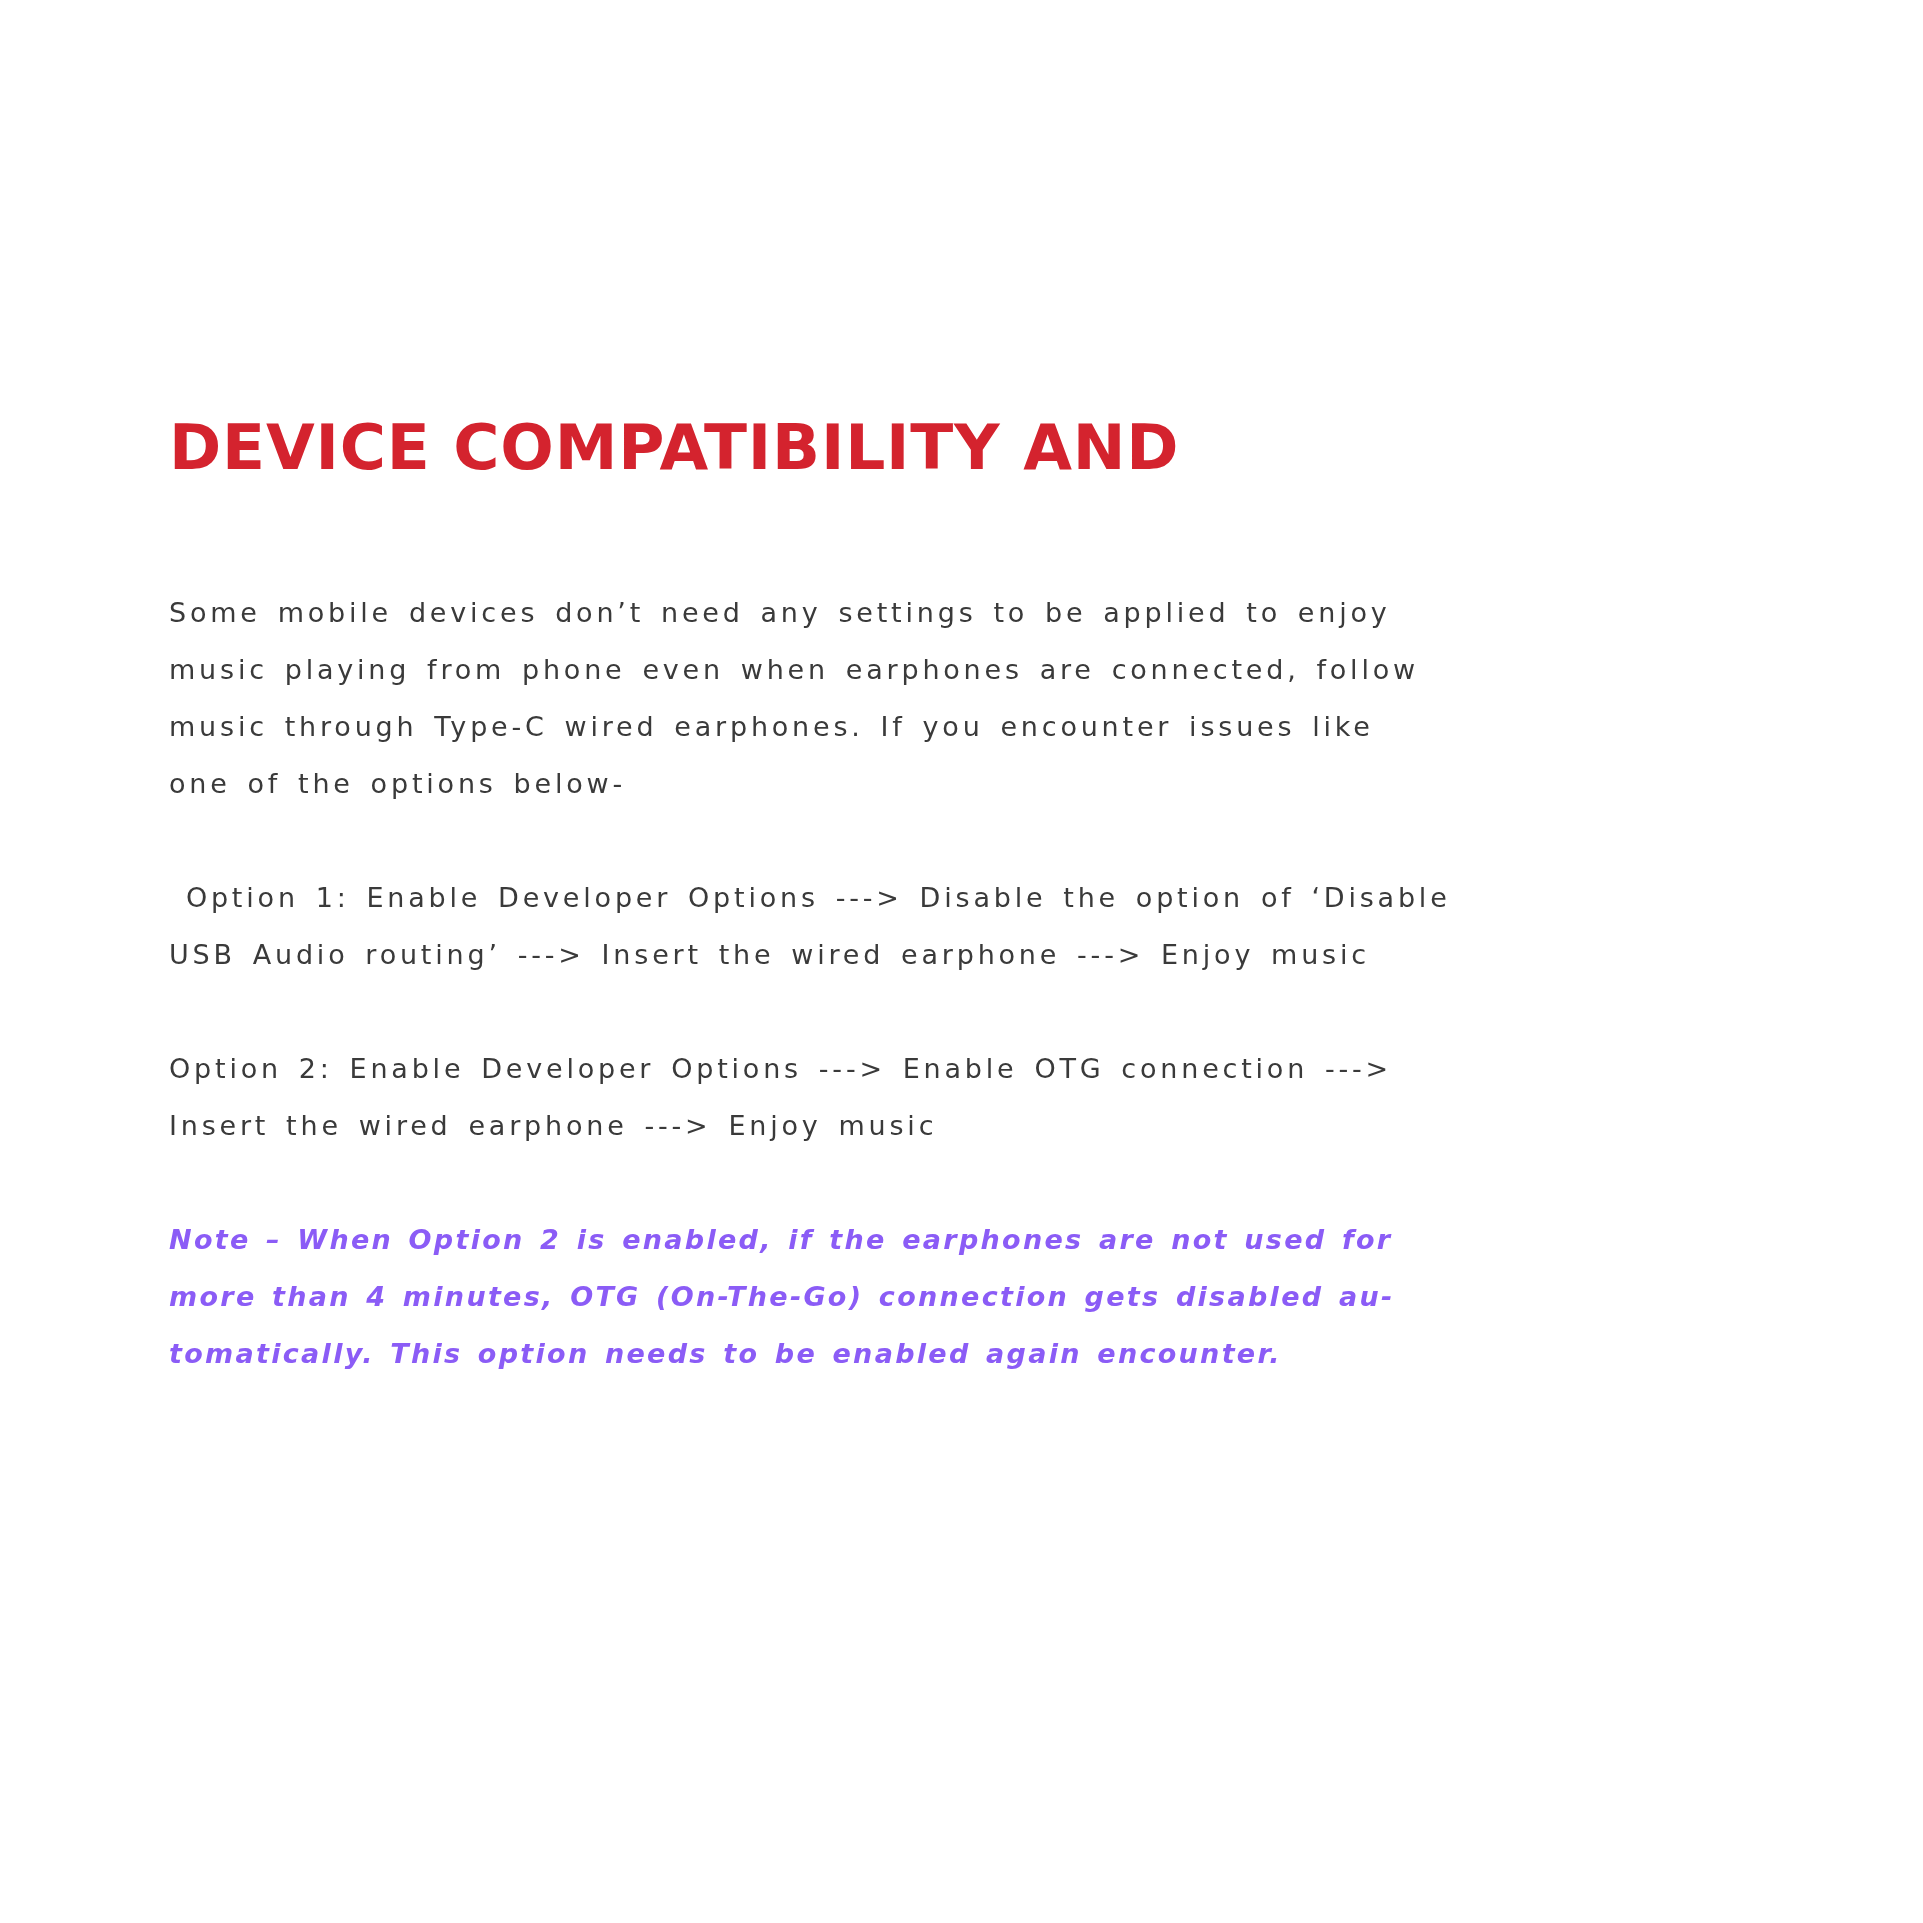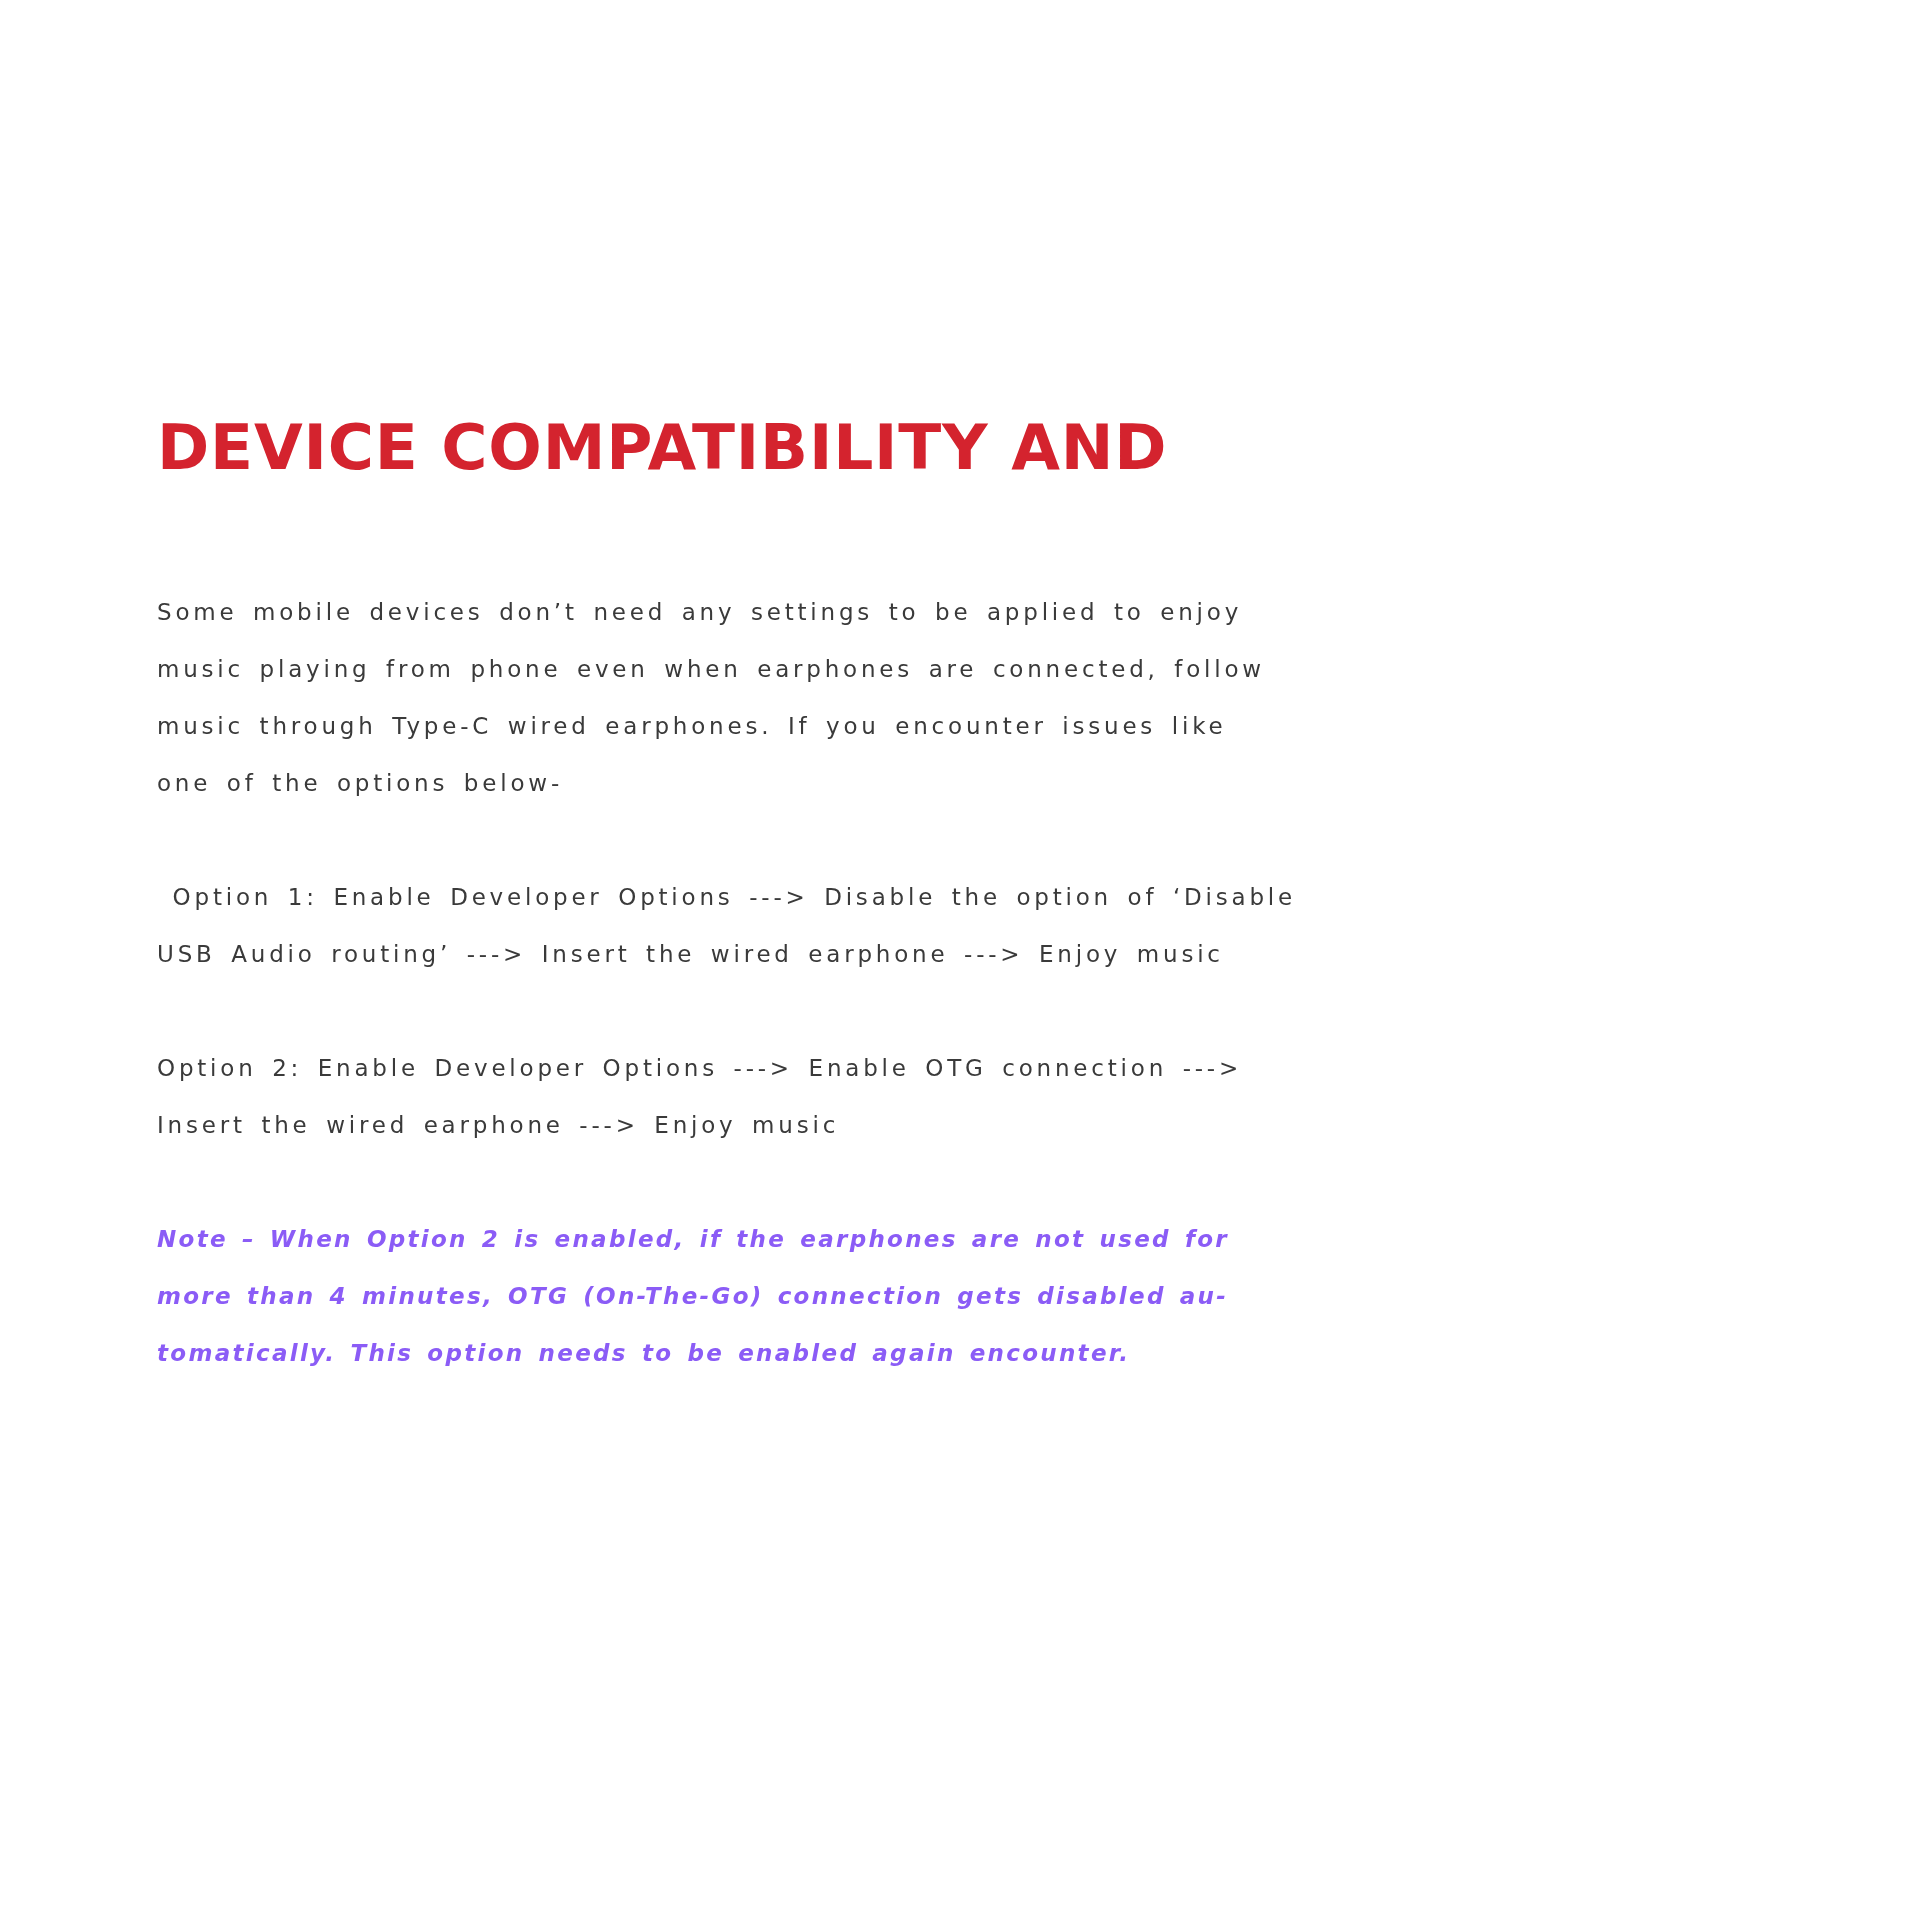--- a/index.html
+++ b/index.html
@@ -9,39 +9,39 @@
   }
   body {
     width: 1924px;
     height: 1924px;
     position: relative;
     font-family: "DejaVu Sans", "Liberation Sans", sans-serif;
     overflow: hidden;
   }
   .page {
     position: absolute;
-    left: 157px;
+    left: 169px;
     top: 401px;
     width: 1623px;
   }
   .line {
     display: block;
     white-space: pre;
   }
   h1.title {
     margin: 0 0 89px 0;
     font-size: 63px;
     font-weight: bold;
     line-height: 94px;
     letter-spacing: 0.8px;
     color: #d4232e;
   }
   .para {
     margin: 0;
-    font-size: 23px;
+    font-size: 27px;
     font-weight: normal;
     line-height: 57px;
     letter-spacing: 3.8px;
     word-spacing: 4.5px;
     color: #3a3a3a;
   }
   .para + .para {
     margin-top: 57px;
   }
   .para.note {

